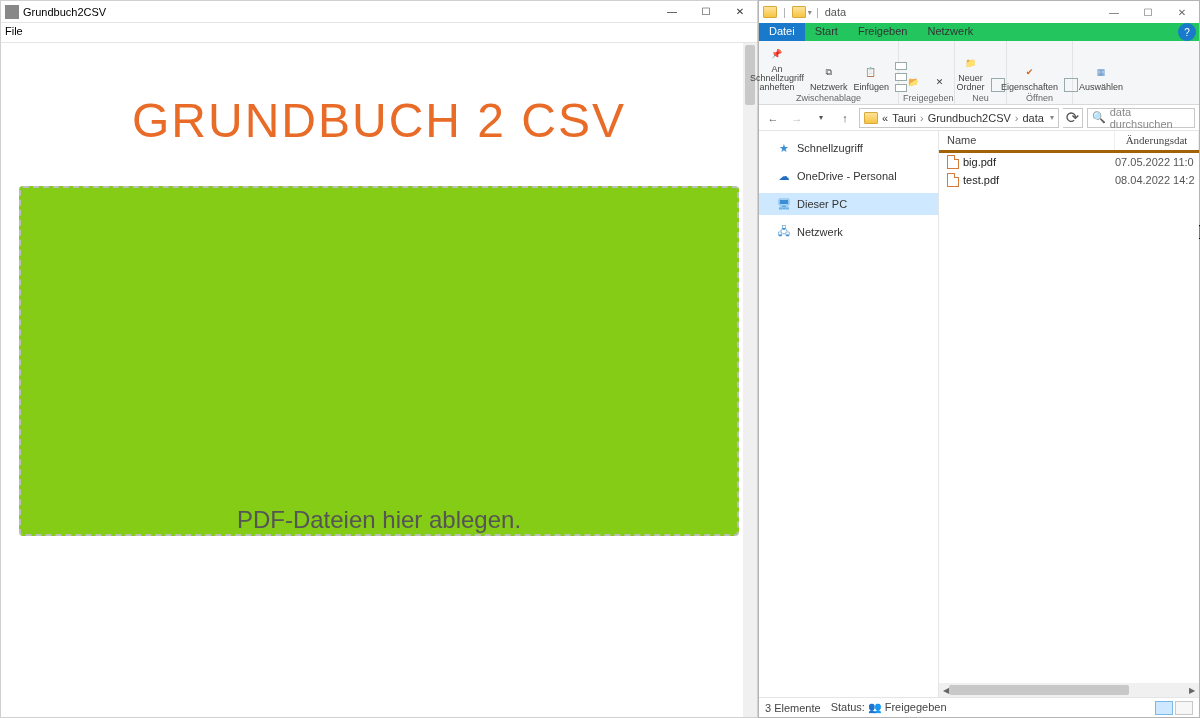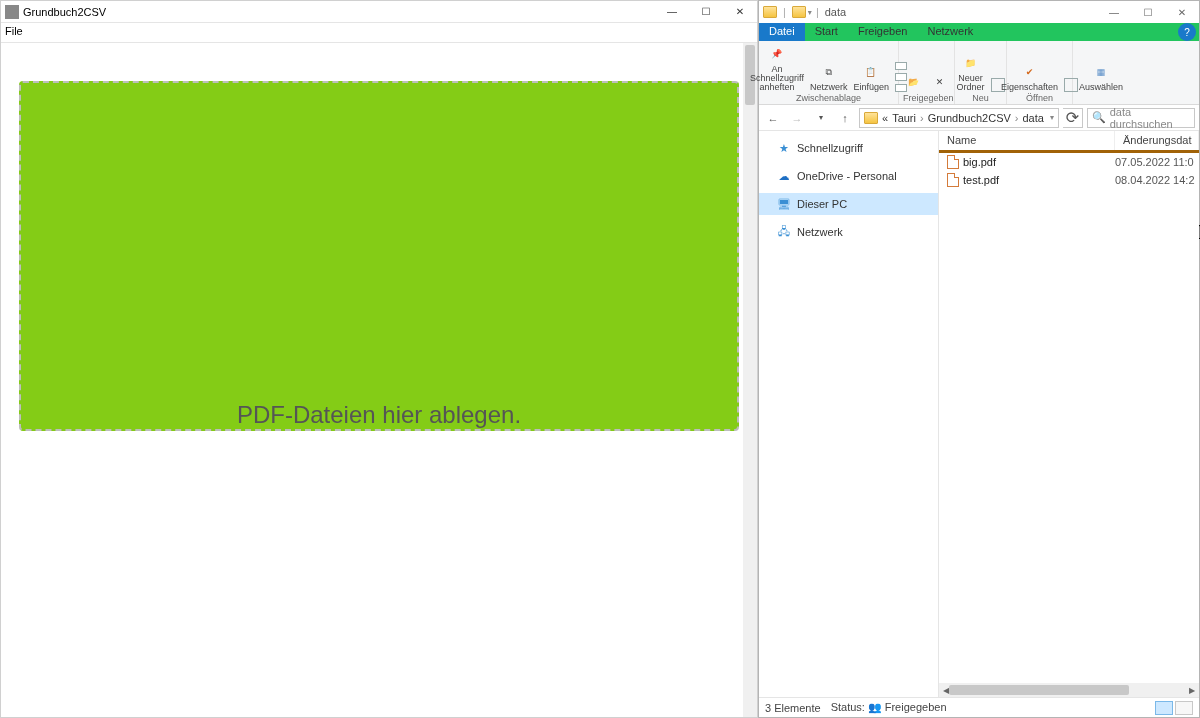--- a/index.html
+++ b/index.html
@@ -48,21 +48,21 @@
   .search-box { width: 108px; height: 20px; border:1px solid #c8c8c8; display:flex; align-items:center; padding:0 4px; font-size:11px; color:#888; gap:4px; }
   .exp-body { display:flex; height: calc(100% - 22px - 18px - 64px - 26px - 20px); }
   .nav-pane { width: 180px; border-right: 1px solid #e5e5e5; padding: 6px 0; font-size: 11px; }
   .nav-item { height: 22px; display:flex; align-items:center; padding-left: 18px; gap:6px; color:#333; }
   .nav-item.selected { background:#cde8ff; }
   .nav-item .ico { width:14px; height:14px; display:flex; align-items:center; justify-content:center; }
   .file-pane { flex:1; position:relative; font-size:11px; }
   .file-header { height: 22px; border-bottom: 3px solid #a16207; display:flex; color:#444; }
   .file-header .col { padding: 3px 8px; border-right: 1px solid #eee; }
   .col-name { flex:1; }
-  .col-date { width: 84px; text-align:center; overflow:hidden; white-space:nowrap; }
+  .col-date { width: 84px; text-align:center; overflow:hidden; white-space:nowrap;font-family:Liberation Serif, serif; }
   .file-row { height: 18px; display:flex; align-items:center; padding-left: 8px; gap:4px; color:#222; }
   .file-row .fico { width:12px; height:14px; background:#fff; border:1px solid #d47b3a; position:relative; }
   .file-row .fico::after { content:""; position:absolute; right:-1px; top:-1px; width:4px; height:4px; background:#fff; border-left:1px solid #d47b3a; border-bottom:1px solid #d47b3a; }
   .file-row .fname { flex:1; }
   .file-row .fdate { width:84px; color:#555; overflow:hidden; white-space:nowrap; }
   .cursor { position:absolute; left:260px; top:94px; width:12px; height:18px; pointer-events:none; }
   .cursor svg { width:12px; height:18px; }
   .hscroll { position:absolute; left:0; right:0; bottom:0; height:14px; background:#f0f0f0; display:flex; align-items:center; }
   .hscroll .thumb { position:absolute; left:10px; top:2px; height:10px; width:180px; background:#c8c8c8; border-radius:2px; }
   .hscroll .arrow { width:14px; height:14px; display:flex; align-items:center; justify-content:center; color:#666; font-size:8px; }
@@ -82,20 +82,21 @@
     <div class="win-controls">
       <div class="win-btn">—</div>
       <div class="win-btn">☐</div>
       <div class="win-btn">✕</div>
     </div>
   </div>
   <div class="app-menubar">
     <span>File</span>
   </div>
   <div class="app-content">
+    <h1 class="app-heading">GRUNDBUCH 2 CSV</h1>
     <div class="dropzone">
       <div class="dropzone-text">PDF-Dateien hier ablegen.</div>
     </div>
     <div class="scrollbar">
       <div class="thumb"></div>
     </div>
   </div>
 </div>
 
 <div class="explorer-window">

